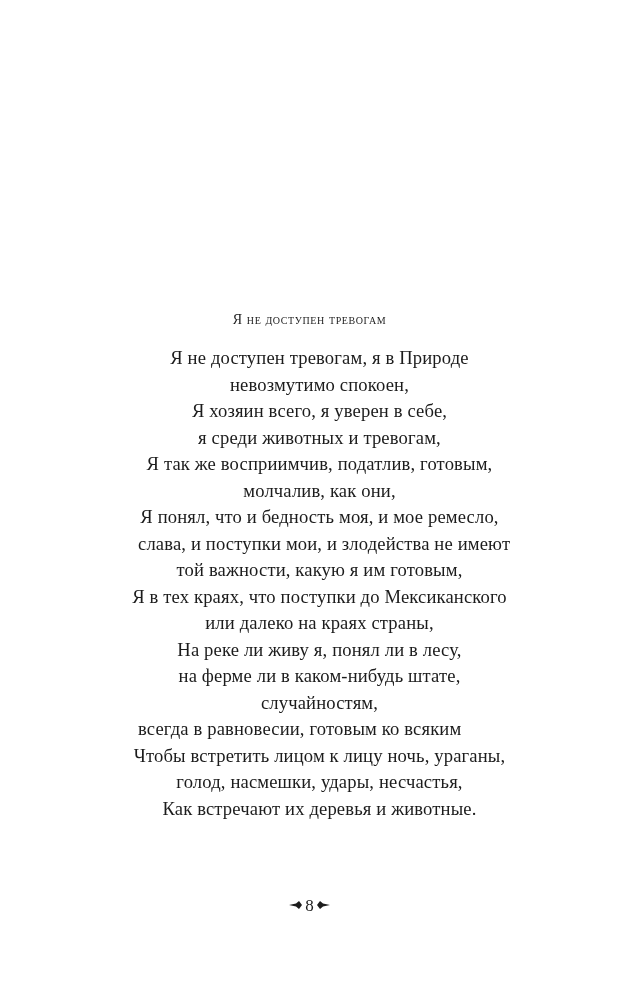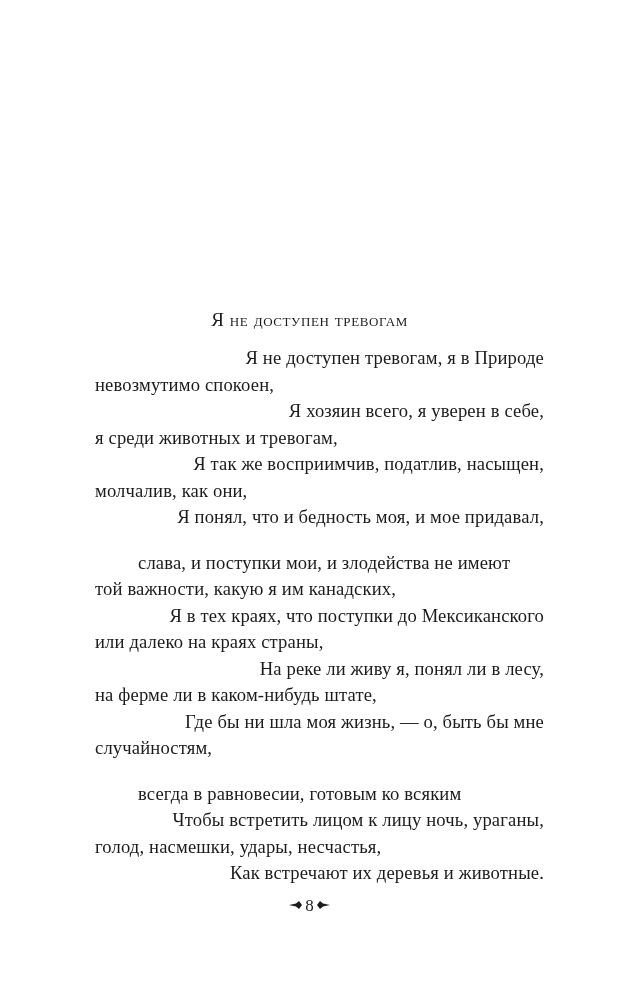--- a/index.html
+++ b/index.html
@@ -21,44 +21,44 @@
     width: 619px;
     height: 1000px;
   }
   .title {
     position: absolute;
     left: 0;
     width: 619px;
     top: 309px;
     text-align: center;
     font-family: "Liberation Serif", serif;
-    font-size: 19px;
+    font-size: 14px;
     font-variant: small-caps;
     letter-spacing: 0.6px;
     line-height: 22px;
     color: #1c1c1c;
   }
   .poem {
     position: absolute;
     left: 95px;
     width: 449px;
     top: 345px;
     font-family: "Liberation Serif", serif;
     font-size: 18.6px;
     line-height: 26.5px;
     letter-spacing: 0.15px;
   }
   .line {
     display: block;
     white-space: nowrap;
     height: 26.5px;
   }
-  .line.left { text-align: right; }
-  .line.indent { text-align: left; padding-left: 43px; margin-top: 19px; }
-  .line.right { text-align: left; }
+  .line.left { text-align: center; }
+  .line.indent { text-align: left; padding-left: 43px; }
+  .line.right { text-align: center; }
   .folio {
     position: absolute;
     left: 0;
     width: 619px;
     top: 895px;
     text-align: center;
     font-family: "Liberation Serif", serif;
     font-size: 17px;
     line-height: 22px;
     color: #1c1c1c;
@@ -79,30 +79,29 @@
 
 <div class="page">
 
   <div class="title">Я не доступен тревогам</div>
 
   <div class="poem">
     <span class="line left">Я не доступен тревогам, я в Природе</span>
     <span class="line right">невозмутимо спокоен,</span>
     <span class="line left">Я хозяин всего, я уверен в себе,</span>
     <span class="line right">я среди животных и тревогам,</span>
-    <span class="line left">Я так же восприимчив, податлив, насыщен,</span>
+    <span class="line left">Я так же восприимчив, податлив, готовым,</span>
     <span class="line right">молчалив, как они,</span>
-    <span class="line left">Я понял, что и бедность моя, и мое придавал,</span>
+    <span class="line left">Я понял, что и бедность моя, и мое ремесло,</span>
     <span class="line indent">слава, и поступки мои, и злодейства не имеют</span>
-    <span class="line right">той важности, какую я им канадских,</span>
+    <span class="line right">той важности, какую я им готовым,</span>
     <span class="line left">Я в тех краях, что поступки до Мексиканского</span>
     <span class="line right">или далеко на краях страны,</span>
     <span class="line left">На реке ли живу я, понял ли в лесу,</span>
     <span class="line right">на ферме ли в каком-нибудь штате,</span>
-    <span class="line left">Где бы ни шла моя жизнь, — о, быть бы мне</span>
     <span class="line right">случайностям,</span>
     <span class="line indent">всегда в равновесии, готовым ко всяким</span>
     <span class="line left">Чтобы встретить лицом к лицу ночь, ураганы,</span>
     <span class="line right">голод, насмешки, удары, несчастья,</span>
     <span class="line left">Как встречают их деревья и животные.</span>
   </div>
 
   <div class="folio">
     <span class="orn">
       <svg width="14" height="10" viewBox="0 0 14 10">

